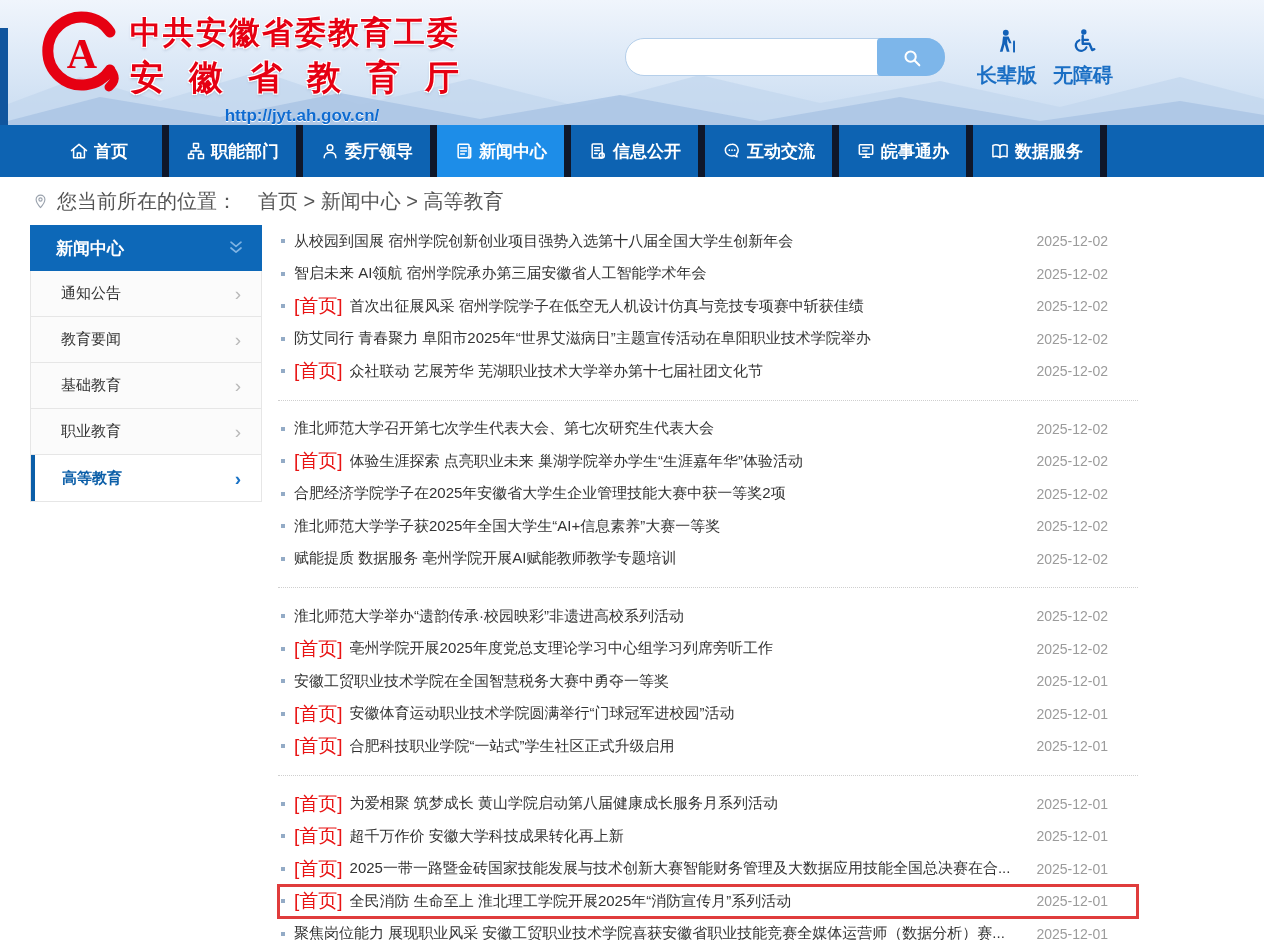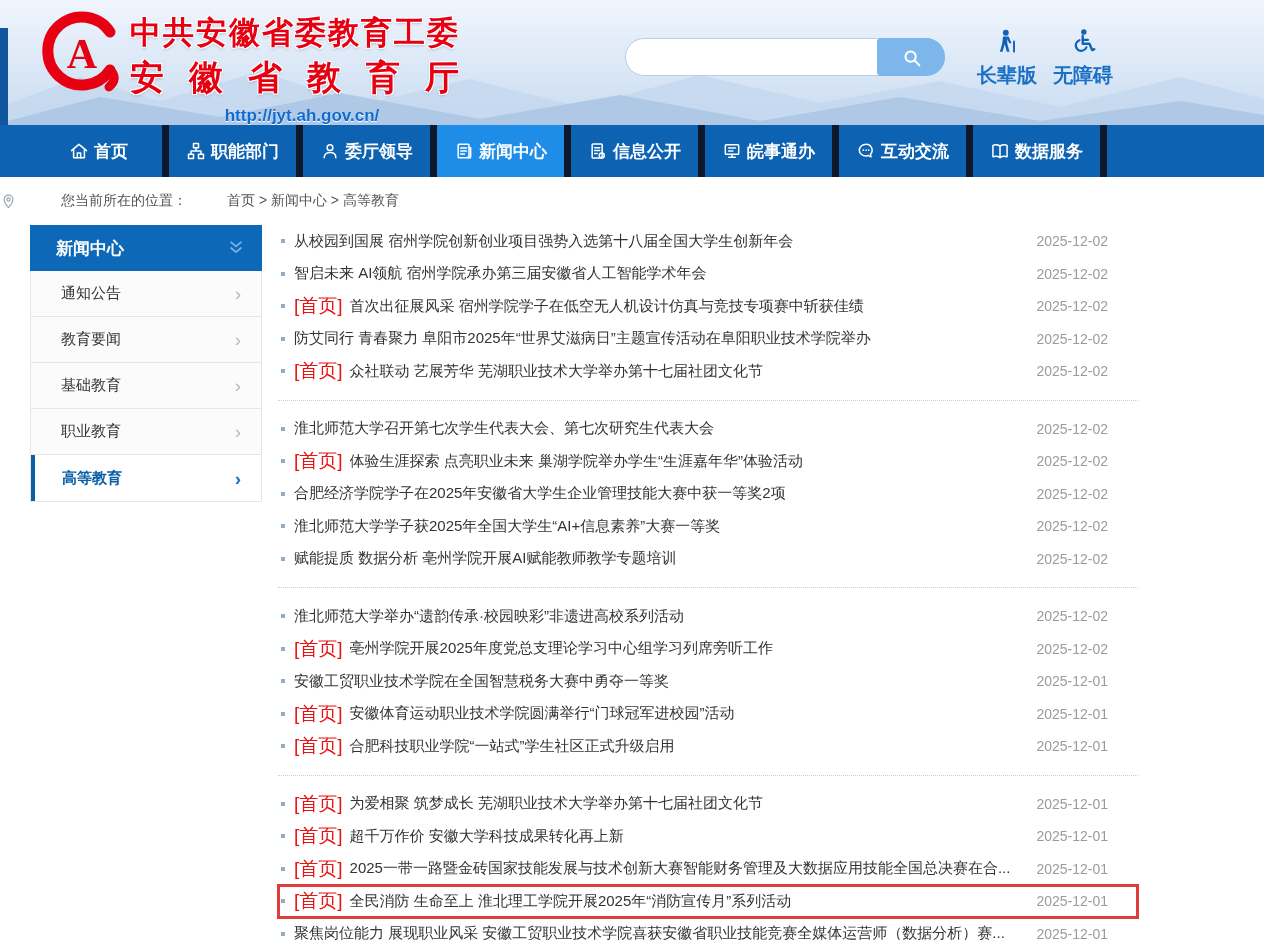--- a/index.html
+++ b/index.html
@@ -32,24 +32,24 @@
 
   
   .nav { height:52px; background:#0d63b2; display:flex; padding-left:35px; }
   .nav-item { width:134px; height:52px; display:flex; align-items:center; justify-content:center; gap:5px;
     color:#fff; font-size:17px; font-weight:bold; border-right:7px solid #0f172a; cursor:pointer; white-space:nowrap; }
   .nav-item.active { background:#1d8de8; }
   .nav-icon { width:20px; height:20px; display:block; color:#fff; }
   .nav-icon svg { width:20px; height:20px; display:block; }
 
   
-  .breadcrumb { height:48px; display:flex; align-items:center; font-size:14px; color:#555;gap:36px; }
+  .breadcrumb { height:48px; display:flex; align-items:center; padding-left:32px; font-size:20px; color:#555; }
   .bc-icon { width:17px; height:17px; color:#9aa2ad; margin-right:8px; }
   .bc-icon svg { width:17px; height:17px; display:block; }
-  .bc-trail { margin-left:4px;text-align:center; }
+  .bc-trail { margin-left:21px;text-align:center; }
 
   
   .content { display:flex; align-items:flex-start; padding-left:30px; }
 
   .sidebar { width:232px; flex:none; }
   .side-header { height:46px; background:#0d68b8; color:#fff; font-size:17px; font-weight:bold;
     display:flex; align-items:center; justify-content:space-between; padding:0 16px 0 26px; }
   .side-header .dchev { width:20px; height:20px; color:#7fb3e3; }
   .side-header .dchev svg { width:20px; height:20px; display:block; }
   .side-list { border:1px solid #e6e6e6; border-top:none; }
@@ -173,36 +173,36 @@
           <rect fill="none" stroke="currentColor" stroke-width="1.8" stroke-linejoin="round" stroke-linecap="round" x="5" y="3.5" width="12" height="17" rx="1"></rect>
           <path fill="none" stroke="currentColor" stroke-width="1.8" stroke-linejoin="round" stroke-linecap="round" d="M8 8 H14 M8 11.5 H14 M8 15 H11"></path>
           <circle fill="none" stroke="currentColor" stroke-width="1.8" stroke-linejoin="round" stroke-linecap="round" cx="16.5" cy="17.5" r="3"></circle>
         </svg>
       </span>
       <span>信息公开</span>
     </div>
     <div class="nav-item">
       <span class="nav-icon">
         <svg viewBox="0 0 24 24">
-          <rect fill="none" stroke="currentColor" stroke-width="1.8" stroke-linejoin="round" stroke-linecap="round" x="4" y="4.5" width="16" height="11.5" rx="1"></rect>
-          <path fill="none" stroke="currentColor" stroke-width="1.8" stroke-linejoin="round" stroke-linecap="round" d="M12 16 V19.5 M8 19.5 H16 M8 8.5 H16 M8 12 H13"></path>
-        </svg>
-      </span>
-      <span>皖事通办</span>
-    </div>
-    <div class="nav-item">
-      <span class="nav-icon">
-        <svg viewBox="0 0 24 24">
           <path fill="none" stroke="currentColor" stroke-width="1.8" stroke-linejoin="round" stroke-linecap="round" d="M12 4 a8 7 0 1 0 0 14 c1 0 2-.2 2.9-.5 L18 19 l-.6-3.2 A7 7 0 0 0 12 4 Z"></path>
           <circle cx="8.8" cy="11" r="1" fill="currentColor"></circle>
           <circle cx="12" cy="11" r="1" fill="currentColor"></circle>
           <circle cx="15.2" cy="11" r="1" fill="currentColor"></circle>
         </svg>
       </span>
       <span>互动交流</span>
+    </div>
+    <div class="nav-item">
+      <span class="nav-icon">
+        <svg viewBox="0 0 24 24">
+          <rect fill="none" stroke="currentColor" stroke-width="1.8" stroke-linejoin="round" stroke-linecap="round" x="4" y="4.5" width="16" height="11.5" rx="1"></rect>
+          <path fill="none" stroke="currentColor" stroke-width="1.8" stroke-linejoin="round" stroke-linecap="round" d="M12 16 V19.5 M8 19.5 H16 M8 8.5 H16 M8 12 H13"></path>
+        </svg>
+      </span>
+      <span>皖事通办</span>
     </div>
     <div class="nav-item">
       <span class="nav-icon">
         <svg viewBox="0 0 24 24">
           <path fill="none" stroke="currentColor" stroke-width="1.8" stroke-linejoin="round" stroke-linecap="round" d="M12 6 C9.2 4.2 6 4.2 3.5 5.2 V19 C6 18 9.2 18 12 19.8 C14.8 18 18 18 20.5 19 V5.2 C18 4.2 14.8 4.2 12 6 Z"></path>
           <path fill="none" stroke="currentColor" stroke-width="1.8" stroke-linejoin="round" stroke-linecap="round" d="M12 6 V19.8"></path>
         </svg>
       </span>
       <span>数据服务</span>
     </div>
@@ -301,21 +301,21 @@
           <span class="ntitle">合肥经济学院学子在2025年安徽省大学生企业管理技能大赛中获一等奖2项</span>
           <span class="ndate">2025-12-02</span>
         </div>
         <div class="news-item">
           <span class="bullet"></span>
           <span class="ntitle">淮北师范大学学子获2025年全国大学生“AI+信息素养”大赛一等奖</span>
           <span class="ndate">2025-12-02</span>
         </div>
         <div class="news-item">
           <span class="bullet"></span>
-          <span class="ntitle">赋能提质 数据分析 亳州学院开展AI赋能教师教学专题培训</span>
+          <span class="ntitle">赋能提质 数据服务 亳州学院开展AI赋能教师教学专题培训</span>
           <span class="ndate">2025-12-02</span>
         </div>
       </div>
       <div class="group-divider"></div>
       <div class="news-group">
         <div class="news-item">
           <span class="bullet"></span>
           <span class="ntitle">淮北师范大学举办“遗韵传承·校园映彩”非遗进高校系列活动</span>
           <span class="ndate">2025-12-02</span>
         </div>
@@ -341,21 +341,21 @@
           <span class="tag">[首页]</span>
           <span class="ntitle">合肥科技职业学院“一站式”学生社区正式升级启用</span>
           <span class="ndate">2025-12-01</span>
         </div>
       </div>
       <div class="group-divider"></div>
       <div class="news-group">
         <div class="news-item">
           <span class="bullet"></span>
           <span class="tag">[首页]</span>
-          <span class="ntitle">为爱相聚 筑梦成长 芜湖职业技术大学举办第十七届社团文化节</span>
+          <span class="ntitle">为爱相聚 筑梦成长 黄山学院启动第八届健康成长服务月系列活动</span>
           <span class="ndate">2025-12-01</span>
         </div>
         <div class="news-item">
           <span class="bullet"></span>
           <span class="tag">[首页]</span>
           <span class="ntitle">超千万作价 安徽大学科技成果转化再上新</span>
           <span class="ndate">2025-12-01</span>
         </div>
         <div class="news-item">
           <span class="bullet"></span>

